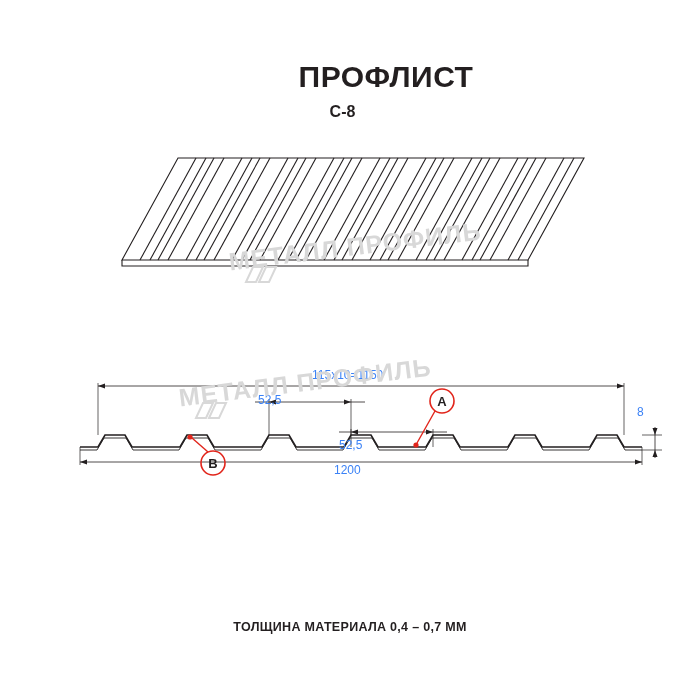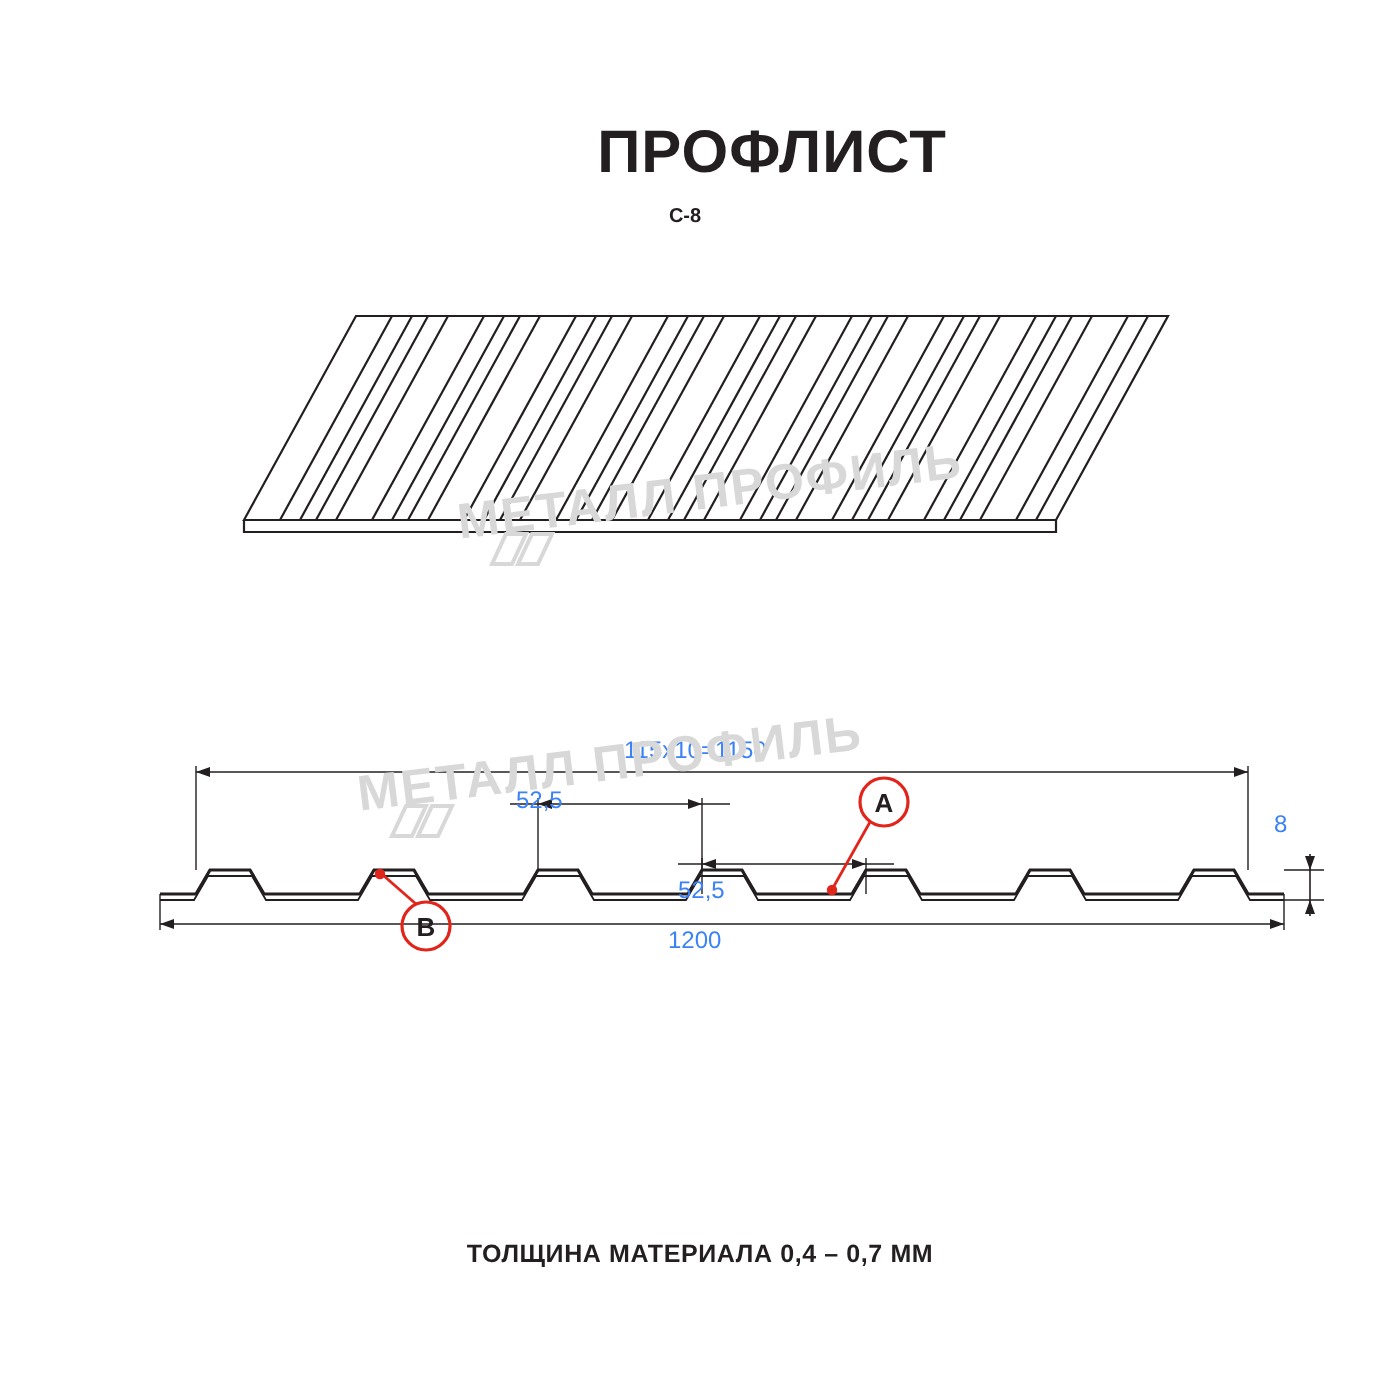--- a/index.html
+++ b/index.html
@@ -30,21 +30,21 @@
     letter-spacing: 0.5px;
     color: #231f20;
     padding-left: 36px;
   }
   .subtitle {
     position: absolute;
     top: 103px;
     left: 0;
     width: 685px;
     text-align: center;
-    font-size: 10px;
+    font-size: 16px;
     font-weight: bold;
     color: #231f20;
   }
   .footnote {
     position: absolute;
     top: 620px;
     left: 0;
     width: 700px;
     text-align: center;
     font-size: 12.5px;

